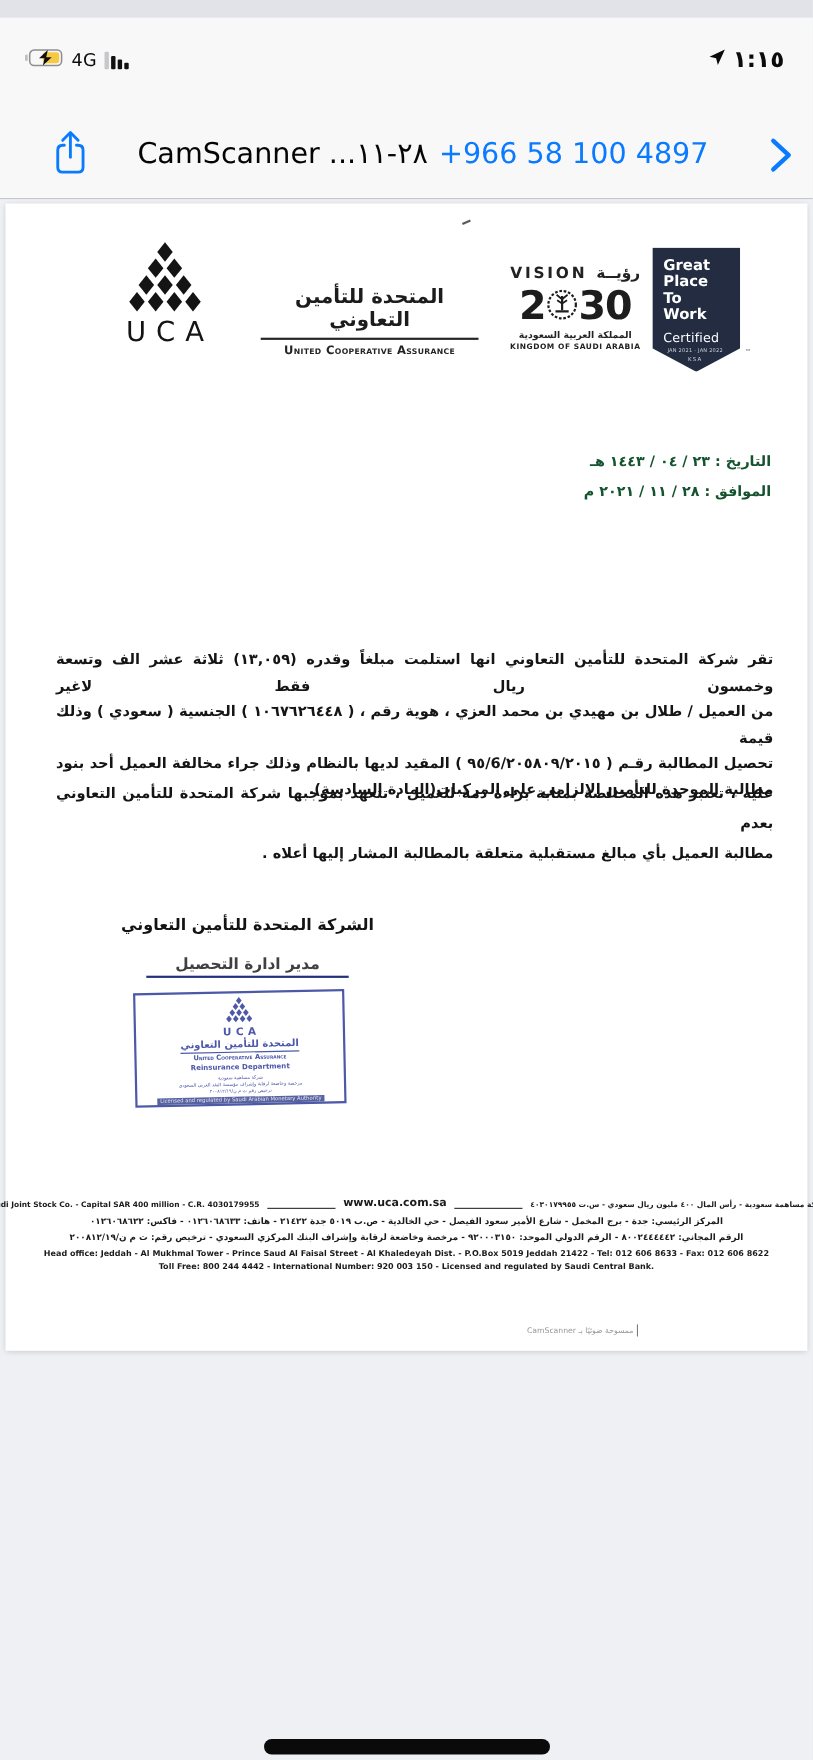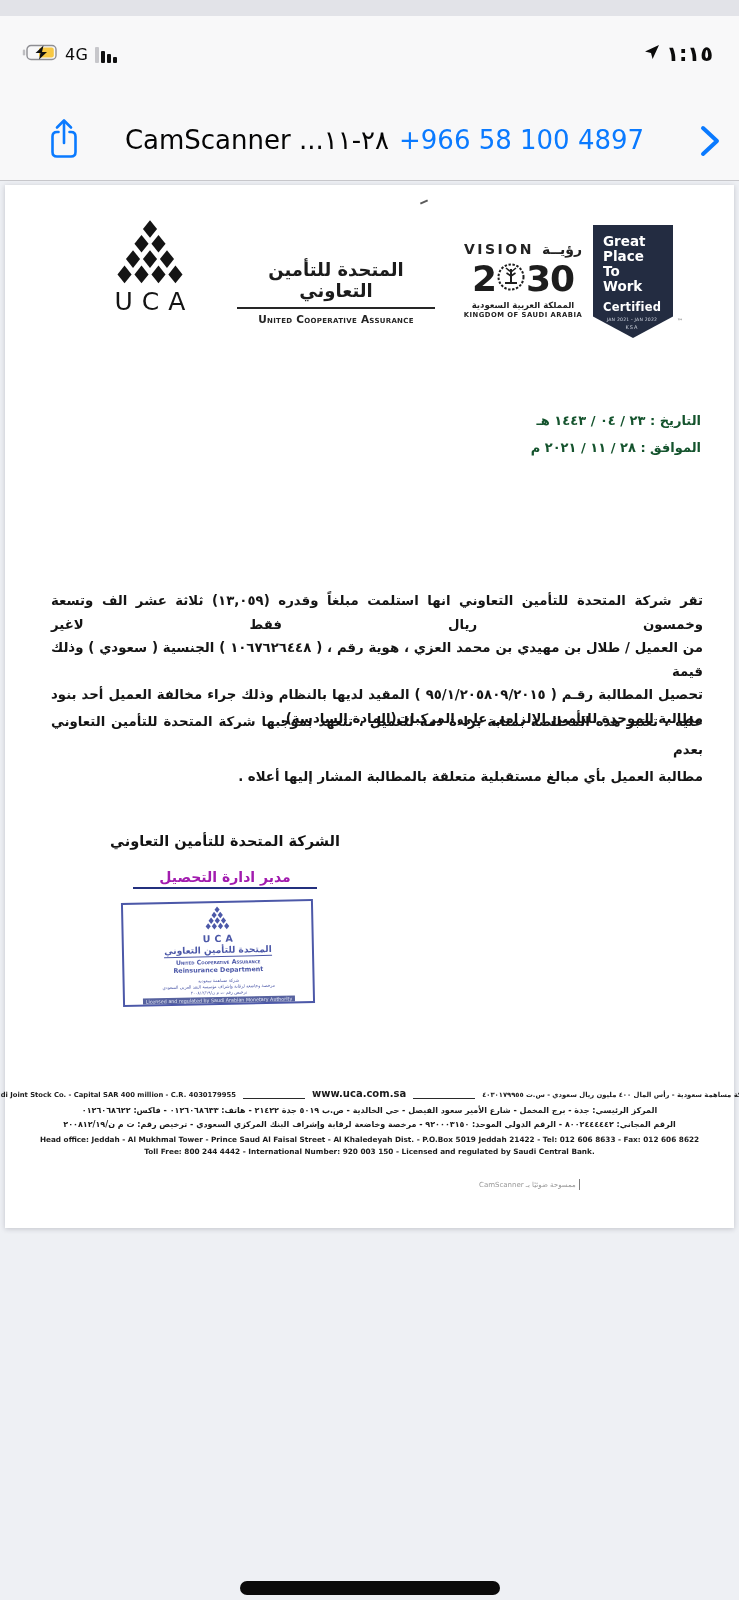--- a/index.html
+++ b/index.html
@@ -43,60 +43,60 @@
   .v2030 .r1{display:flex;justify-content:center;align-items:center;gap:8px;}
   .v2030 .ven{font-size:14px;font-weight:700;letter-spacing:2.5px;}
   .v2030 .var{font-size:14px;font-weight:800;direction:rtl;}
   .v2030 .r2{display:flex;justify-content:center;align-items:center;margin-top:1px;}
   .v2030 .yr{font-size:36px;font-weight:800;letter-spacing:-1px;color:#1d1d1d;}
   .v2030 .r3{font-size:8.5px;font-weight:700;direction:rtl;margin-top:1px;}
   .v2030 .r4{font-size:6.8px;font-weight:700;letter-spacing:.5px;margin-top:1px;}
 
   .gptw{position:absolute;left:588px;top:40px;width:80px;height:113px;background:#232c41;color:#fff;clip-path:polygon(0 0,100% 0,100% 81%,50% 100%,0 81%);box-sizing:border-box;padding:9px 0 0 10px;}
   .gptw .ln{font-size:13.5px;font-weight:700;line-height:1.1;}
-  .gptw .cert{margin-top:7px;font-size:11.5px;font-weight:700;letter-spacing:.2px;}
+  .gptw .cert{margin-top:7px;font-size:11.5px;font-weight:400;letter-spacing:.2px;}
   .gptw .period{margin-top:3px;width:58px;text-align:center;font-size:4.6px;color:#ccd1dc;letter-spacing:.2px;}
   .gptw .region{margin-top:2px;width:58px;text-align:center;font-size:5px;color:#ccd1dc;letter-spacing:1px;}
   .gptw-tm{position:absolute;left:672px;top:132px;font-size:6px;color:#555;}
 
   
   .dates{position:absolute;right:33px;top:222px;direction:rtl;text-align:right;font-size:13px;font-weight:700;line-height:27px;color:#14532d;}
 
   
   .ltitle{position:absolute;left:0;right:0;top:342px;text-align:center;font-size:15.5px;font-weight:800;color:#111;direction:rtl;}
   .para{position:absolute;left:46px;right:31px;direction:rtl;color:#151515;font-weight:700;}
   .p1{top:404px;font-size:13.3px;line-height:23.6px;}
   .p2{top:523px;font-size:13.3px;line-height:27.5px;}
   .para .line{text-align:right;}
   .para .just{text-align:justify;text-align-last:justify;}
 
   
   .sig-co{position:absolute;left:100px;top:648px;width:240px;text-align:center;font-size:14.5px;font-weight:800;color:#131313;direction:rtl;}
-  .sig-role{position:absolute;left:128px;top:684px;width:184px;text-align:center;font-size:14px;font-weight:800;color:#a21caf;direction:rtl;padding-bottom:2px;border-bottom:2.5px solid #23307e;}
+  .sig-role{position:absolute;left:128px;top:684px;width:184px;text-align:center;font-size:14px;font-weight:800;color:#404040;direction:rtl;padding-bottom:2px;border-bottom:2.5px solid #23307e;}
   .stamp{position:absolute;left:117px;top:716px;width:192px;height:104px;border:2px solid #4c58a8;box-sizing:border-box;transform:rotate(-1.2deg);color:#4c58a8;display:flex;flex-direction:column;align-items:center;overflow:hidden;background:rgba(255,255,255,.0);}
   .stamp svg{margin-top:3px;}
   .stamp .s-acr{font-size:9.5px;font-weight:700;letter-spacing:4px;padding-left:4px;line-height:1;}
   .stamp .s-ar{font-size:9px;font-weight:800;direction:rtl;border-bottom:1px solid #4c58a8;margin-top:1px;line-height:1.25;}
   .stamp .s-en{font-size:6.2px;font-weight:700;font-variant:small-caps;margin-top:2px;line-height:1.1;}
   .stamp .s-dept{font-size:6.4px;font-weight:700;margin-top:1px;line-height:1.1;}
   .stamp .s-t1{font-size:4.3px;margin-top:4px;direction:rtl;line-height:1.4;}
   .stamp .s-t2,.stamp .s-t3{font-size:4.3px;direction:rtl;line-height:1.4;}
   .stamp .s-foot{font-size:4.8px;margin-top:1px;background:#57629f;color:#e2e6f4;padding:1px 3px;line-height:1.2;}
 
   
   .pfooter{position:absolute;left:0;right:0;top:903px;color:#1b1b1b;}
   .f-row1{display:flex;align-items:flex-end;justify-content:center;gap:7px;padding:0 30px;}
   .f-en{font-size:6.8px;font-weight:700;white-space:nowrap;}
   .f-line{flex:0 0 62px;border-bottom:1.2px solid #2a2a2a;height:8px;}
   .f-web{font-size:10px;font-weight:800;white-space:nowrap;}
   .f-ar{font-size:6.8px;font-weight:700;direction:rtl;white-space:nowrap;}
   .f-arline{margin-top:5px;text-align:center;direction:rtl;font-size:8px;font-weight:800;line-height:13px;white-space:nowrap;}
   .f-enline{margin-top:3px;text-align:center;font-size:7.3px;font-weight:700;line-height:11px;white-space:nowrap;}
 
-  .watermark{position:absolute;left:474px;top:994px;display:flex;align-items:center;gap:3px;color:#979797;}
+  .watermark{position:absolute;left:474px;top:1019px;display:flex;align-items:center;gap:3px;color:#979797;}
   .watermark .wm-text{font-size:7px;direction:rtl;white-space:nowrap;}
   .watermark .wm-bar{width:1px;height:11px;background:#7d7d7d;}
 
   
   .home-indicator{position:absolute;left:50%;transform:translateX(-50%);top:1565px;width:260px;height:14px;border-radius:8px;background:#0a0a0a;cursor:grab;}
   .bottom-strip{position:absolute;left:0;right:0;top:1595px;height:5px;background:#b9bbc1;}
 </style>
 </head>
 <body>
 
@@ -212,21 +212,21 @@
 
     <div class="dates">
       <div>التاريخ : ٢٣ / ٠٤ / ١٤٤٣ هـ</div>
       <div>الموافق : ٢٨ / ١١ / ٢٠٢١ م</div>
     </div>
 
 
     <div class="para p1">
       <div class="line just">تقر شركة المتحدة للتأمين التعاوني انها استلمت مبلغاً وقدره (١٣,٠٥٩) ثلاثة عشر الف وتسعة وخمسون ريال فقط لاغير</div>
       <div class="line just">من العميل / طلال بن مهيدي بن محمد العزي ، هوية رقم ، ( ١٠٦٧٦٢٦٤٤٨ ) الجنسية ( سعودي ) وذلك قيمة</div>
-      <div class="line just">تحصيل المطالبة رقـم ( ٩٥/١/٢٠٥٨٠٩/٢٠١٥ ) المقيد لديها بالنظام وذلك جراء مخالفة العميل أحد بنود</div>
+      <div class="line just">تحصيل المطالبة رقـم ( ٩٥/6/٢٠٥٨٠٩/٢٠١٥ ) المقيد لديها بالنظام وذلك جراء مخالفة العميل أحد بنود</div>
       <div class="line">مطالبة الموحدة للتأمين الإلزامي علي المركبات(المادة السادسة).</div>
     </div>
 
     <div class="para p2">
       <div class="line just">عليه ، تعتبر هذه المخالصة بمثابة براءة ذمة للعميل ، تتعهد بموجبها شركة المتحدة للتأمين التعاوني بعدم</div>
       <div class="line">مطالبة العميل بأي مبالغ مستقبلية متعلقة بالمطالبة المشار إليها أعلاه .</div>
     </div>
 
     <div class="sig-co">الشركة المتحدة للتأمين التعاوني</div>
     <div class="sig-role">مدير ادارة التحصيل</div>

